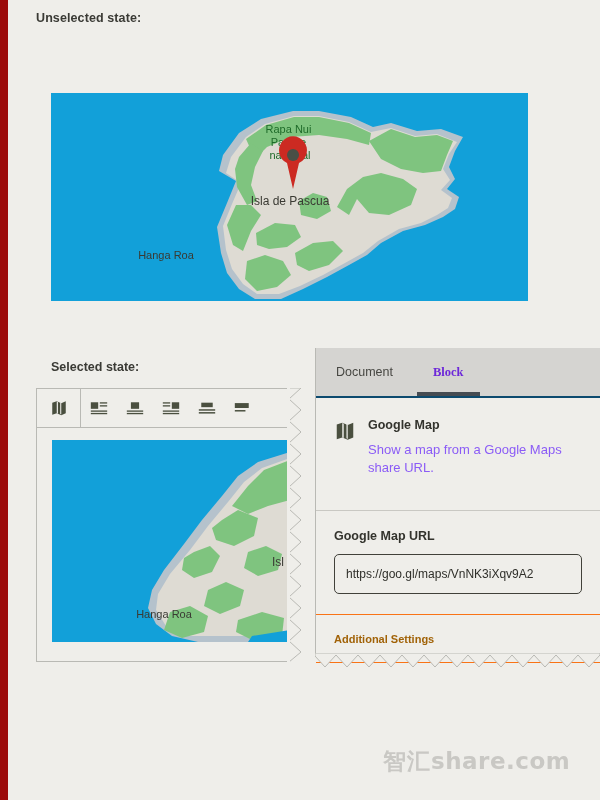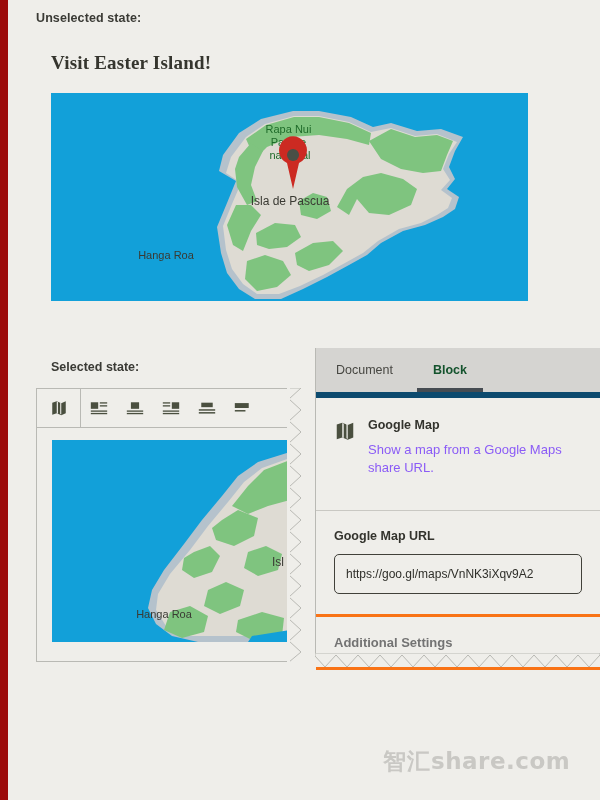--- a/index.html
+++ b/index.html
@@ -77,68 +77,68 @@
   .inspector {
     position: absolute; left: 315px; top: 348px;
     width: 285px; height: 305px;
     background: #efeeea;
     border-left: 1px solid #b9b9b4;
     box-sizing: border-box;
   }
   .ins-tabs {
     height: 50px; background: #d5d4d1;
     display: flex; align-items: stretch;
-    border-bottom: 6px solid #0c4a6e;
+    border-bottom: 2px solid #0c4a6e;
     box-sizing: border-box;
   }
   .ins-tab {
     display: flex; align-items: center;
     padding: 0 20px;
     font-size: 12.5px; color: #474742;
     position: relative;
   }
-  .ins-tab.active { font-weight: bold; color: #14532d; }
+  .ins-tab.active { font-weight: bold; color: #6d28d9; font-family: Liberation Serif, serif; }
   .ins-tab.active::after {
     content: ""; position: absolute; left: 4px; right: 4px; bottom: 0;
     height: 4px; background: #464c52;
   }
   .ins-block-head {
     display: flex; padding: 20px 18px 32px 18px;
     border-bottom: 1px solid #c9c8c3;
   }
   .ins-block-icon { width: 34px; flex: 0 0 34px; padding-top: 2px; }
   .ins-block-txt { flex: 1; }
   .ins-block-title {
     font-size: 12.5px; font-weight: bold; color: #33332d;
     margin-bottom: 9px;
   }
   .ins-block-desc {
     font-size: 13px; color: #8b5cf6; line-height: 1.42;
   }
   .ins-section {
     padding: 18px 18px 20px 18px;
-    border-bottom: 3px solid #f97316;
+    border-bottom: 1px solid #f97316;
   }
   .ins-field-label {
     font-size: 12.5px; font-weight: bold; color: #33332d;
     margin-bottom: 11px;
   }
   .ins-input {
     width: 100%; box-sizing: border-box;
     height: 40px; padding: 0 11px;
     border: 1px solid #41413a; border-radius: 5px;
     background: #efeeea;
     font-family: "Liberation Sans", sans-serif;
     font-size: 12px; color: #2f2f2a;
   }
   .ins-section.plain {
     padding: 18px 18px 17px 18px;
   }
   .ins-section-title {
-    font-size: 13px; font-weight: bold; color: #737373;
+    font-size: 11px; font-weight: bold; color: #a16207;
   }
   .zigzag-bottom {
     position: absolute; left: 315px; top: 653px;
     width: 285px; height: 16px;
   }
   
   .watermark {
     position: absolute; left: 383px; top: 746px;
     font-size: 23px; color: #c9c8c4;
     letter-spacing: 0.5px;
@@ -149,21 +149,20 @@
 </style>
 </head>
 <body>
 
 <div id="page">
 
   <div class="left-stripe"></div>
 
   <div class="label-unselected">Unselected state:</div>
 
-  <div class="post-title">Visit Easter Island!</div>
 
   <div class="map-unselected">
     <svg width="477" height="208" viewBox="0 0 477 208">
       <rect x="0" y="0" width="477" height="208" fill="#12a0d9"></rect>
 
       <path d="M185 88 L168 78 L172 62 L188 40 L210 26 L242 18 L268 18 L300 24 L322 34 L340 30 L366 38 L390 36 L412 44 L404 58 L398 74 L404 86 L396 96 L408 104 L404 116 L392 124 L374 132 L352 138 L330 150 L316 162 L298 172 L276 184 L252 196 L230 206 L204 206 L188 196 L176 180 L170 160 L166 134 L176 110 Z" fill="#b5c2cc"></path>
 
       <path d="M190 90 L175 80 L180 64 L195 44 L214 31 L243 23 L268 23 L298 29 L320 39 L340 35 L364 43 L386 41 L406 49 L398 61 L392 76 L399 87 L390 97 L401 105 L397 115 L386 122 L370 130 L348 136 L327 148 L312 160 L294 170 L272 182 L249 193 L228 201 L206 201 L192 191 L181 176 L175 157 L172 133 L181 111 Z" fill="#dedbd3"></path>
 
       <path d="M195 46 L215 32 L243 24 L268 24 L298 30 L320 40 L318 52 L296 46 L268 42 L240 44 L216 54 L204 66 Z" fill="#7fc47f"></path>

